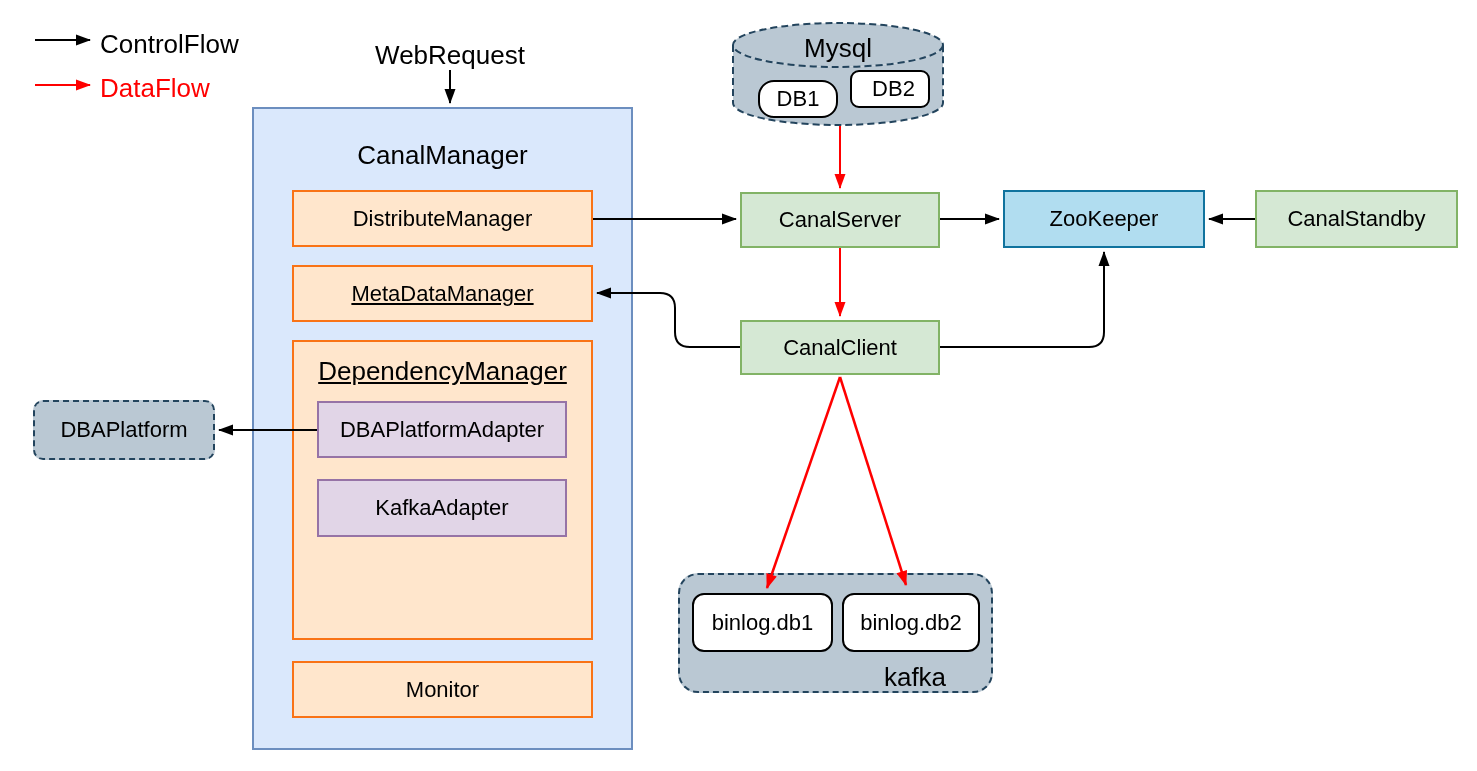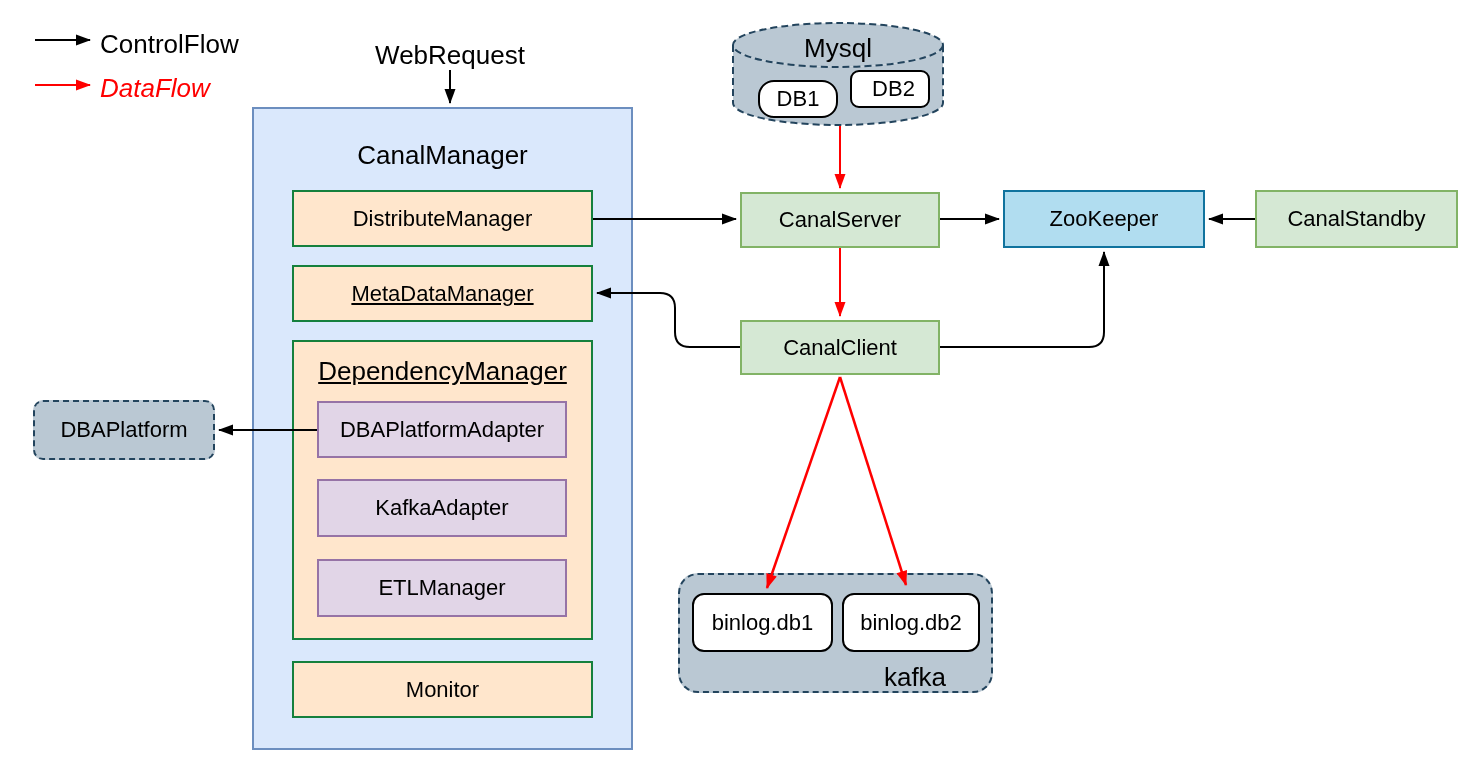--- a/index.html
+++ b/index.html
@@ -29,21 +29,21 @@
     line-height: 1.15;
   }
   .lbl {
     position: absolute;
     font-size: 26px;
     text-align: center;
     white-space: nowrap;
   }
   
   .blue-container  { background: #dae8fc; border: 2px solid #6c8ebf; }
-  .orange          { background: #ffe6cc; border: 2px solid #15803d; }
+  .orange          { background: #ffe6cc; border: 2px solid #f97316; }
   .purple          { background: #e1d5e7; border: 2px solid #9673a6; }
   .green           { background: #d5e8d4; border: 2px solid #82b366; }
   .zkblue          { background: #b1ddf0; border: 2px solid #10739e; }
   .gray-dashed     { background: #bac8d3; border: 2px dashed #23445d; }
   .white-rounded   { background: #ffffff; border: 2px solid #000000; border-radius: 12px; }
   .rounded-sm      { border-radius: 10px; }
   .rounded-lg      { border-radius: 20px; }
   .red-text        { color: #ff0000; }
 </style>
 </head>
@@ -53,21 +53,21 @@
 
   <svg class="layer">
     <g>
       <path d="M 733 45 A 105 22 0 0 0 943 45 L 943 103 A 105 22 0 0 1 733 103 Z" fill="#bac8d3" stroke="none"></path>
       <ellipse cx="838" cy="45" rx="105" ry="22" fill="#bac8d3" stroke="#23445d" stroke-width="2" stroke-dasharray="7 4"></ellipse>
       <path d="M 733 45 L 733 103 A 105 22 0 0 0 943 103 L 943 45" fill="none" stroke="#23445d" stroke-width="2" stroke-dasharray="7 4"></path>
     </g>
   </svg>
 
   <div class="lbl" style="left:100px; top:29px; text-align:left;">ControlFlow</div>
-  <div class="lbl red-text" style="left:100px; top:73px; text-align:center;font-style:italic;">DataFlow</div>
+  <div class="lbl red-text" style="left:100px; top:73px; text-align:center;">DataFlow</div>
 
   <div class="lbl" style="left:350px; top:40px; width:200px;">WebRequest</div>
 
   <div class="node blue-container" style="left:252px; top:107px; width:381px; height:643px;"></div>
   <div class="lbl" style="left:252px; top:140px; width:381px;">CanalManager</div>
 
   <div class="node orange" style="left:292px; top:190px; width:301px; height:57px;">
     <span>DistributeManager</span>
   </div>
 
@@ -79,23 +79,20 @@
   <div class="lbl" style="left:292px; top:356px; width:301px;text-decoration:underline;">DependencyManager</div>
 
   <div class="node purple" style="left:317px; top:401px; width:250px; height:57px;">
     <span>DBAPlatformAdapter</span>
   </div>
 
   <div class="node purple" style="left:317px; top:479px; width:250px; height:58px;">
     <span>KafkaAdapter</span>
   </div>
 
-  <div class="node purple" style="left:317px; top:559px; width:250px; height:58px;">
-    <span>ETLManager</span>
-  </div>
 
   <div class="node orange" style="left:292px; top:661px; width:301px; height:57px;">
     <span>Monitor</span>
   </div>
 
   <div class="lbl" style="left:733px; top:33px; width:210px;">Mysql</div>
   <div class="node white-rounded" style="left:758px; top:80px; width:80px; height:38px; border-radius:16px;">
     <span>DB1</span>
   </div>
   <div class="node white-rounded" style="left:850px; top:70px; width:80px; height:38px; border-radius:9px;padding-left:7px;">

